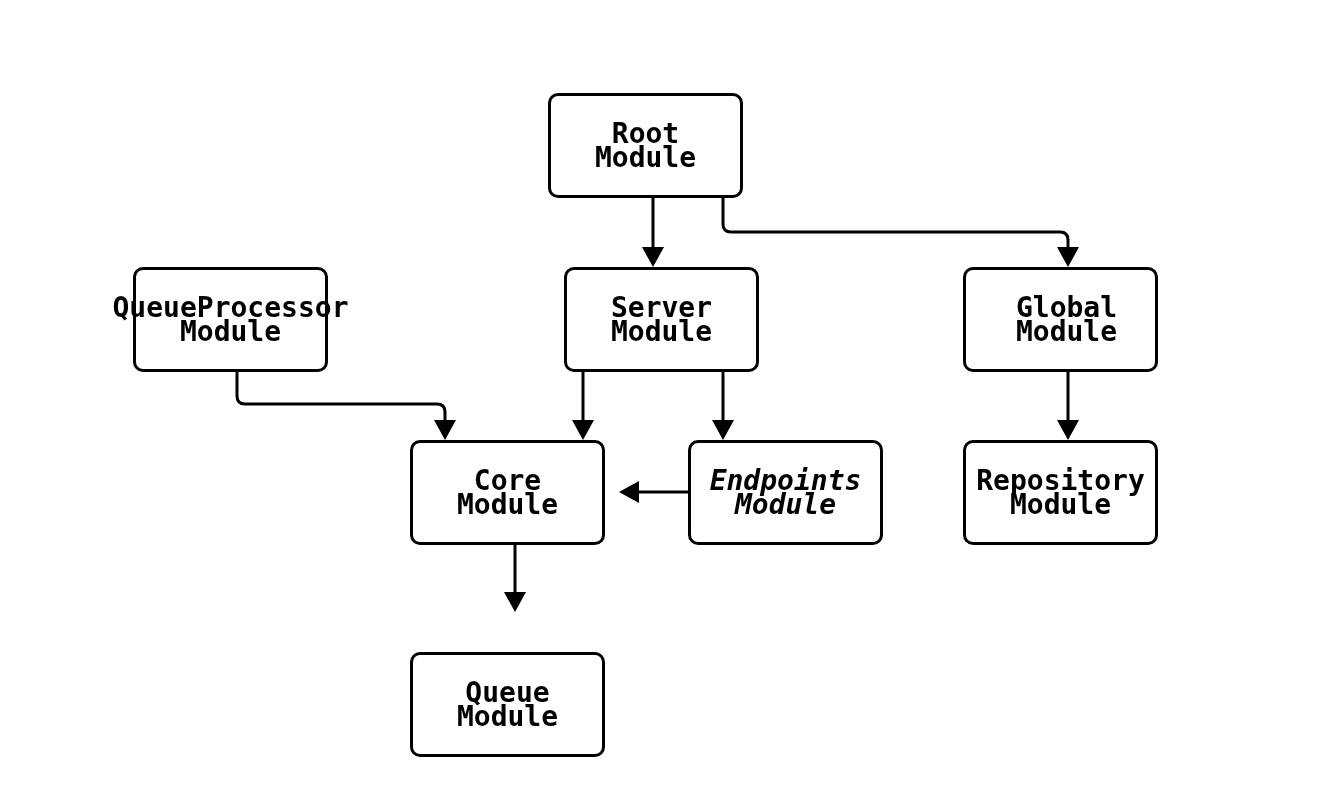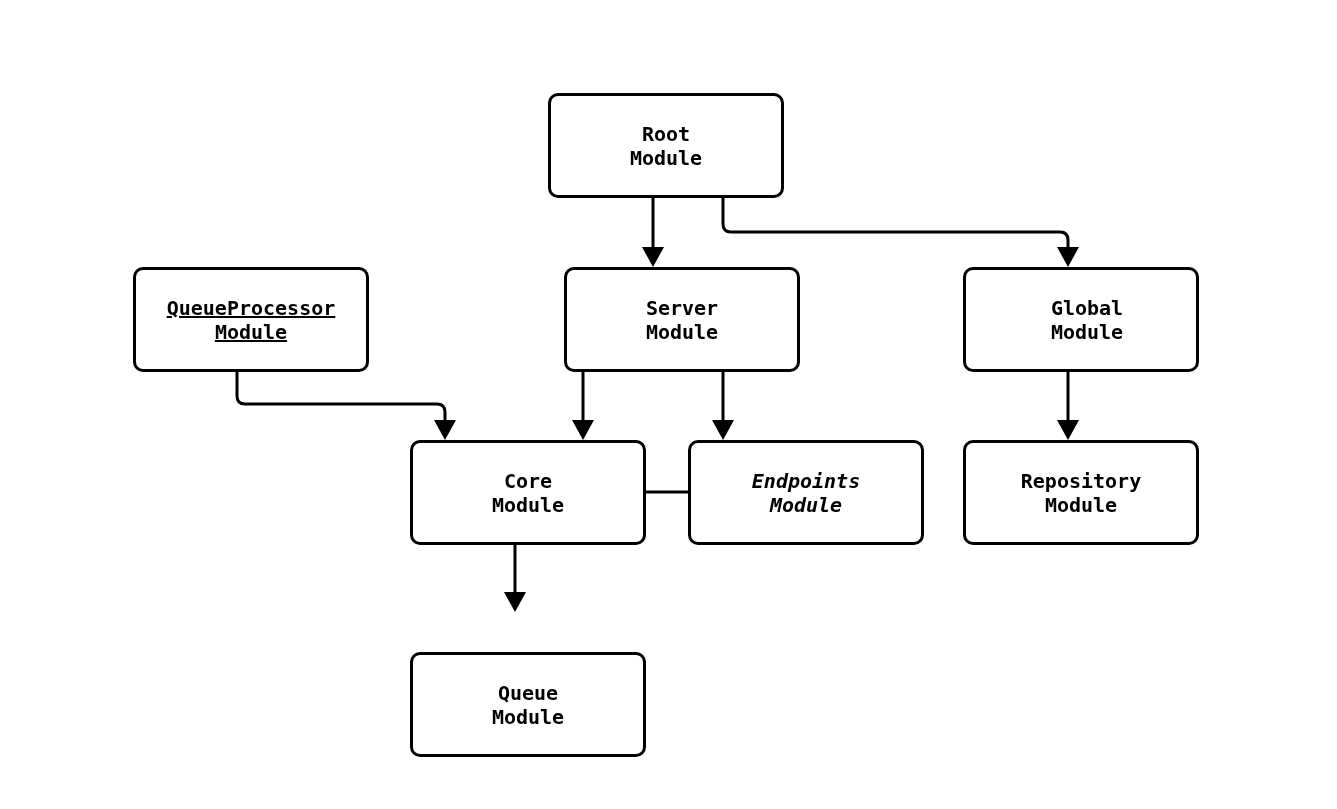--- a/index.html
+++ b/index.html
@@ -26,41 +26,41 @@
     fill: none;
     stroke: var(--line, #000000);
     stroke-width: 3;
   }
   .arrowhead-shape {
     fill: var(--line, #000000);
     stroke: none;
   }
   .node {
     position: absolute;
-    width: 236px;
+    width: 195px;
     height: 105px;
     box-sizing: border-box;
     border: 3px solid var(--line, #000000);
     border-radius: 10px;
     background: var(--node-fill, #ffffff);
     display: flex;
     flex-direction: column;
     align-items: center;
     justify-content: center;
     text-align: center;
-    font-size: 20px;
+    font-size: 28px;
     font-weight: bold;
     line-height: 24px;
     color: var(--line, #000000);
   }
   .node span { display: block; }
 
   
   .pos-root          { left: 548px; top: 93px;  }
-  .pos-queueprocessor{ left: 133px; top: 267px; text-decoration: underline; }
+  .pos-queueprocessor{ left: 133px; top: 267px; }
   .pos-server        { left: 564px; top: 267px; }
   .pos-global        { left: 963px; top: 267px; padding-left: 12px; }
   .pos-core          { left: 410px; top: 440px; }
   .pos-endpoints     { left: 688px; top: 440px; font-style: italic; }
   .pos-repository    { left: 963px; top: 440px; }
   .pos-queue         { left: 410px; top: 612px; margin-top: 40px; }
 </style>
 </head>
 <body>
 

